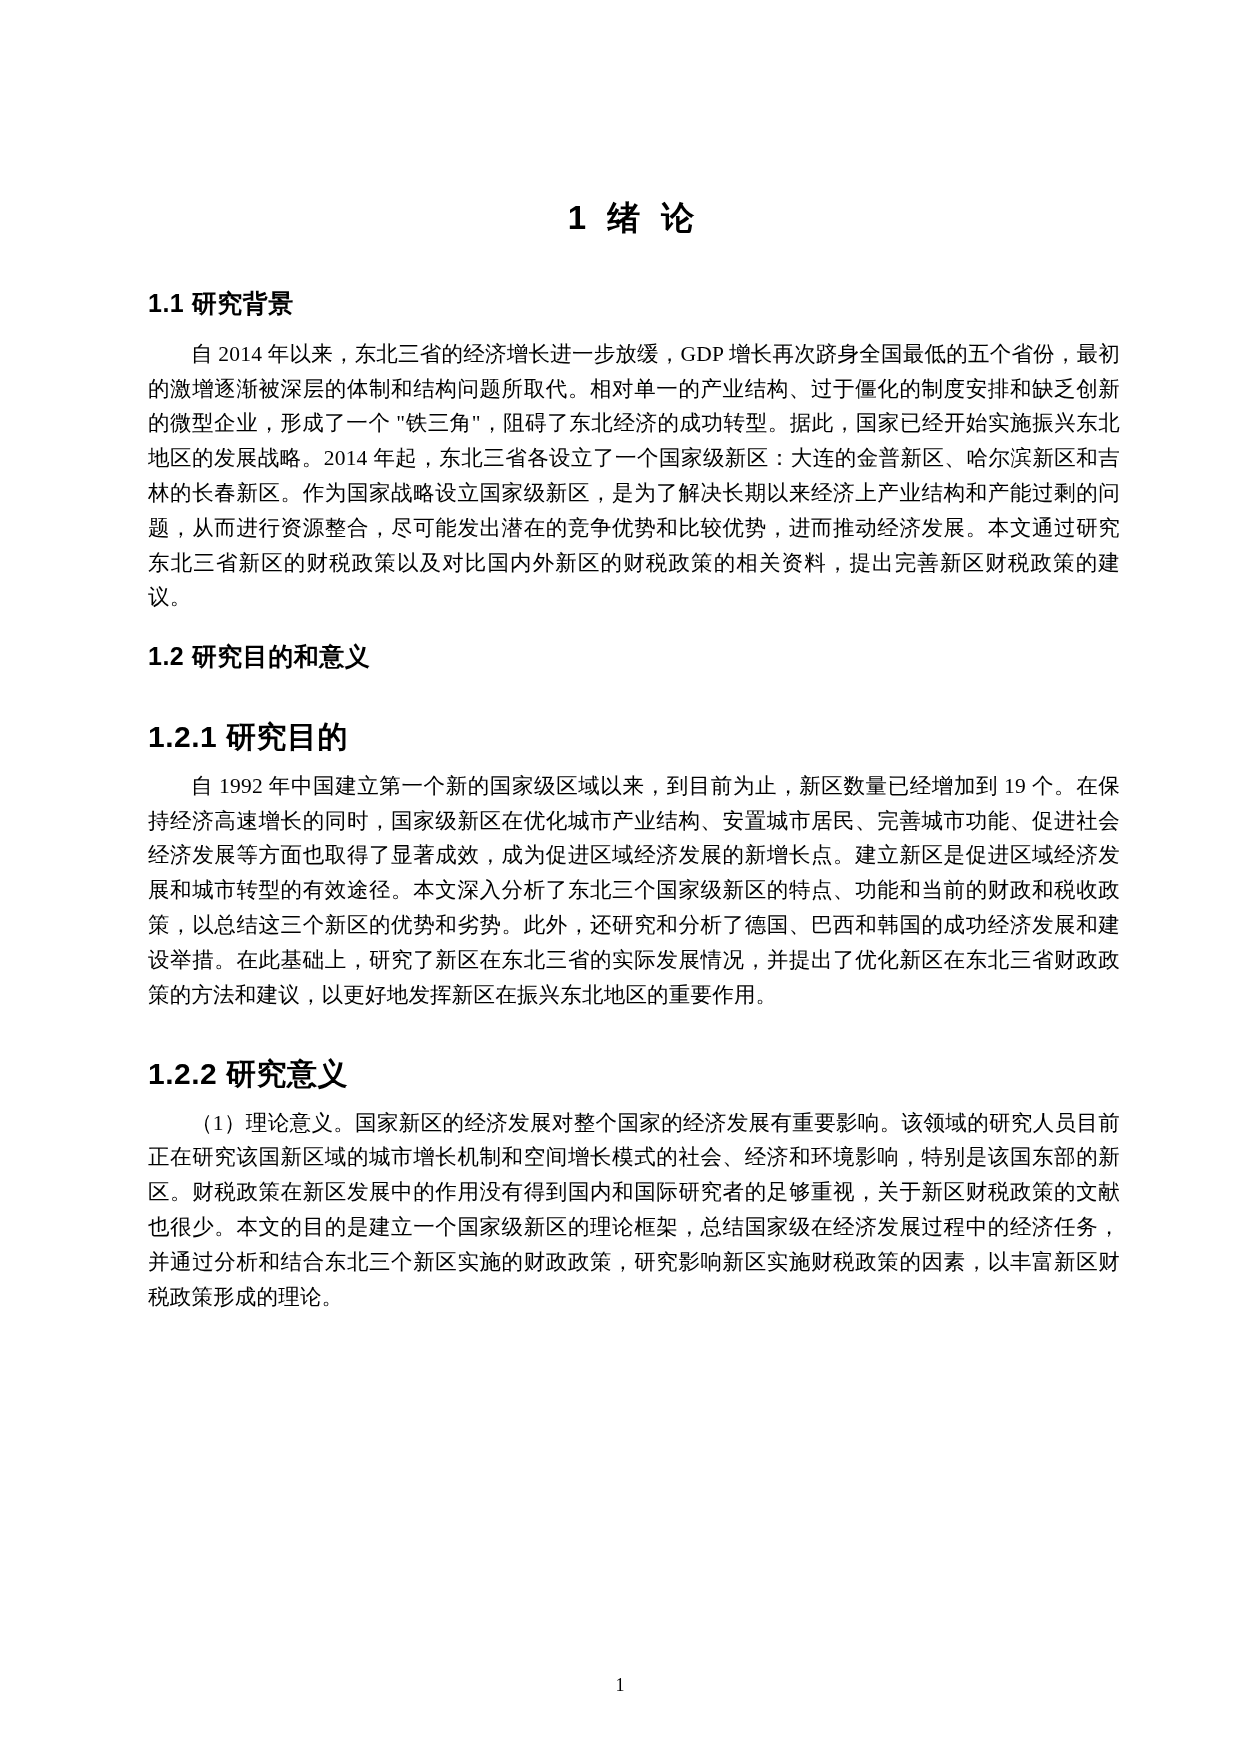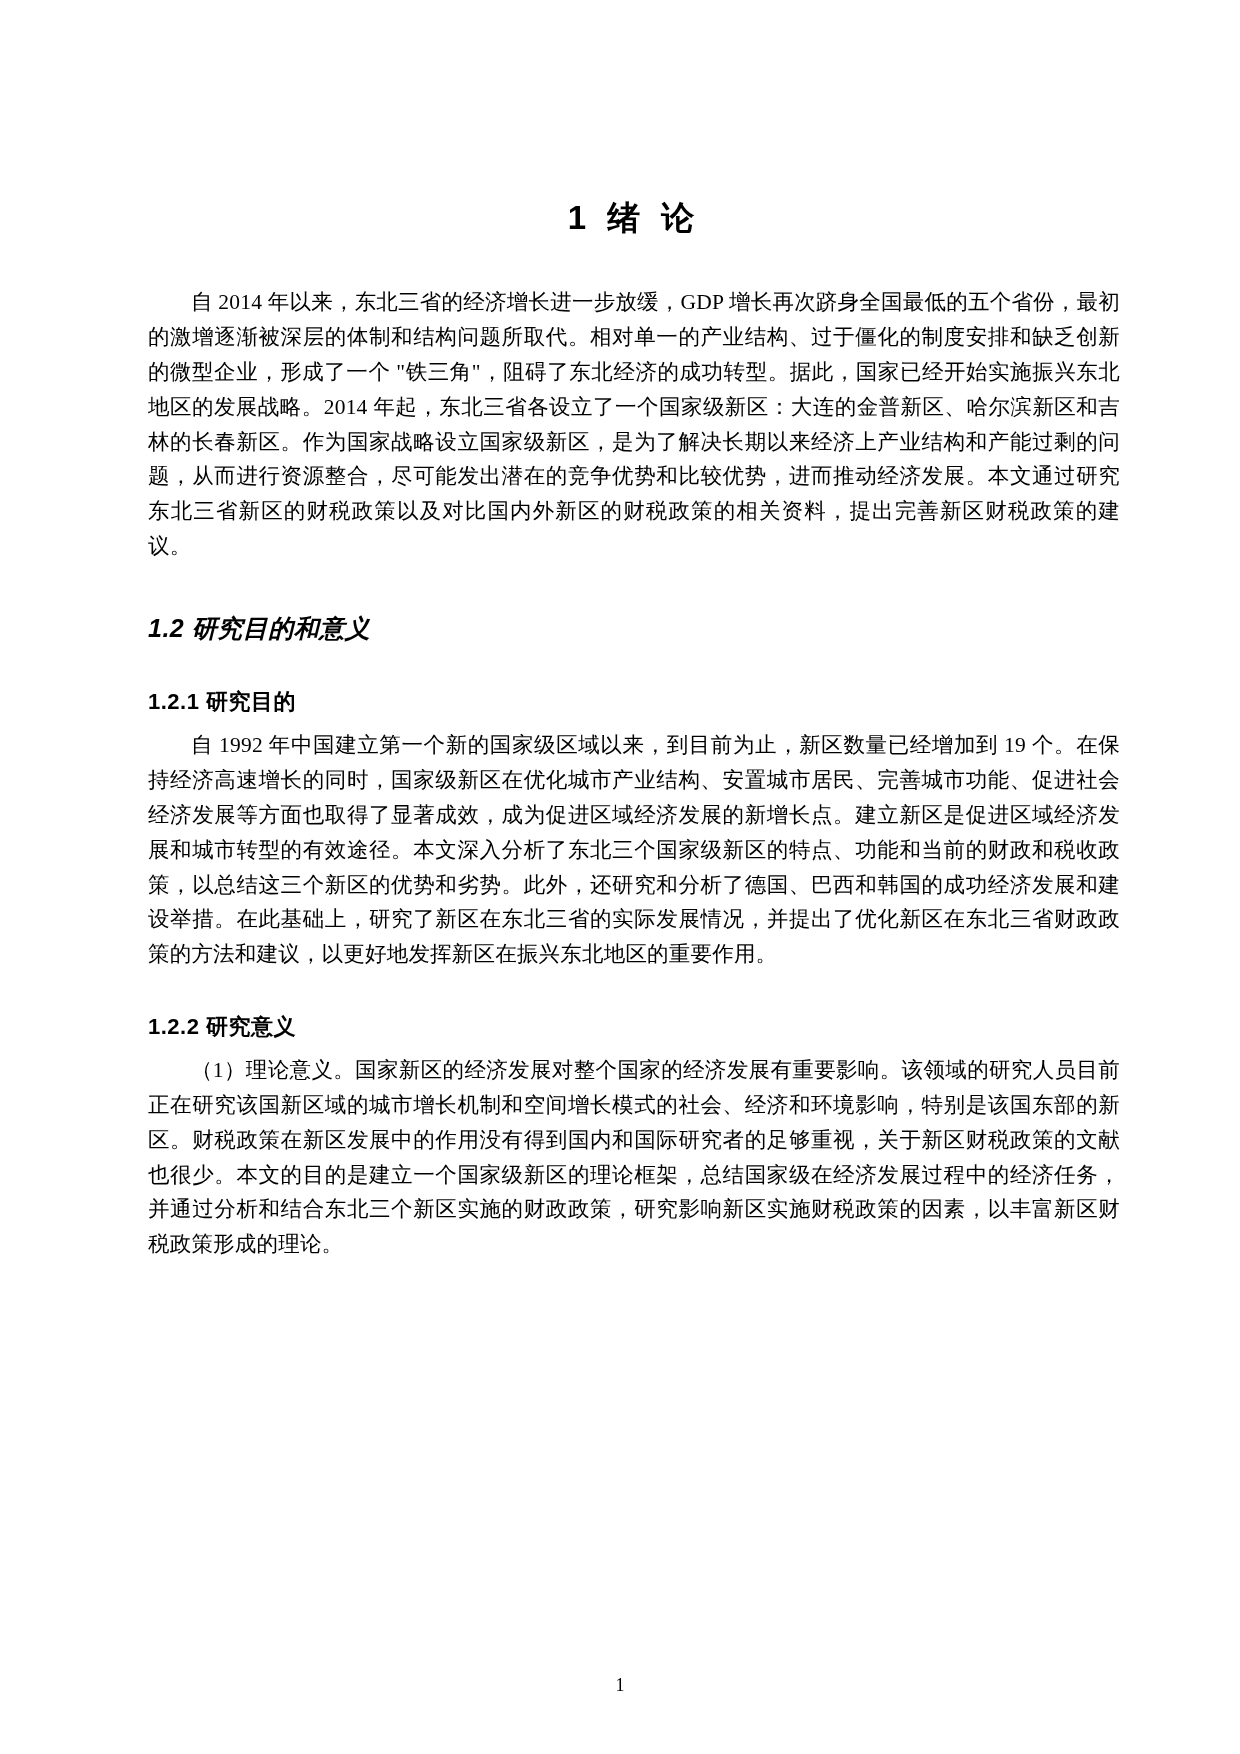--- a/index.html
+++ b/index.html
@@ -33,26 +33,25 @@
   }
   h2.heading {
     font-family: "Liberation Sans", sans-serif;
     font-size: 25px;
     font-weight: bold;
     margin: 0 0 14px 0;
     letter-spacing: 0.5px;
     line-height: 1.5;
   }
   h2.heading.spaced-top {
-    margin-top: 46px;
-    font-style: italic;
+    margin-top: 23px;
   }
   h3.heading3 {
     font-family: "Liberation Sans", sans-serif;
-    font-size: 22px;
+    font-size: 30px;
     font-weight: bold;
     margin: 38px 0 10px 0;
     letter-spacing: 0.5px;
     line-height: 1.5;
   }
   p.body-text {
     font-size: 21.5px;
     line-height: 1.62;
     margin: 0 0 2px 0;
     text-align: justify;
@@ -72,20 +71,21 @@
     font-family: "Liberation Serif", serif;
   }
 </style>
 </head>
 <body>
 
 <div class="page">
 
   <h1 class="chapter-title">1 绪 论</h1>
 
+  <h2 class="heading">1.1 研究背景</h2>
 
   <p class="body-text">自 2014 年以来，东北三省的经济增长进一步放缓，GDP 增长再次跻身全国最低的五个省份，最初的激增逐渐被深层的体制和结构问题所取代。相对单一的产业结构、过于僵化的制度安排和缺乏创新的微型企业，形成了一个 "铁三角"，阻碍了东北经济的成功转型。据此，国家已经开始实施振兴东北地区的发展战略。2014 年起，东北三省各设立了一个国家级新区：大连的金普新区、哈尔滨新区和吉林的长春新区。作为国家战略设立国家级新区，是为了解决长期以来经济上产业结构和产能过剩的问题，从而进行资源整合，尽可能发出潜在的竞争优势和比较优势，进而推动经济发展。本文通过研究东北三省新区的财税政策以及对比国内外新区的财税政策的相关资料，提出完善新区财税政策的建议。</p>
 
   <h2 class="heading spaced-top">1.2 研究目的和意义</h2>
 
   <h3 class="heading3">1.2.1 研究目的</h3>
 
   <p class="body-text gap-before">自 1992 年中国建立第一个新的国家级区域以来，到目前为止，新区数量已经增加到 19 个。在保持经济高速增长的同时，国家级新区在优化城市产业结构、安置城市居民、完善城市功能、促进社会经济发展等方面也取得了显著成效，成为促进区域经济发展的新增长点。建立新区是促进区域经济发展和城市转型的有效途径。本文深入分析了东北三个国家级新区的特点、功能和当前的财政和税收政策，以总结这三个新区的优势和劣势。此外，还研究和分析了德国、巴西和韩国的成功经济发展和建设举措。在此基础上，研究了新区在东北三省的实际发展情况，并提出了优化新区在东北三省财政政策的方法和建议，以更好地发挥新区在振兴东北地区的重要作用。</p>
 
   <h3 class="heading3">1.2.2 研究意义</h3>

